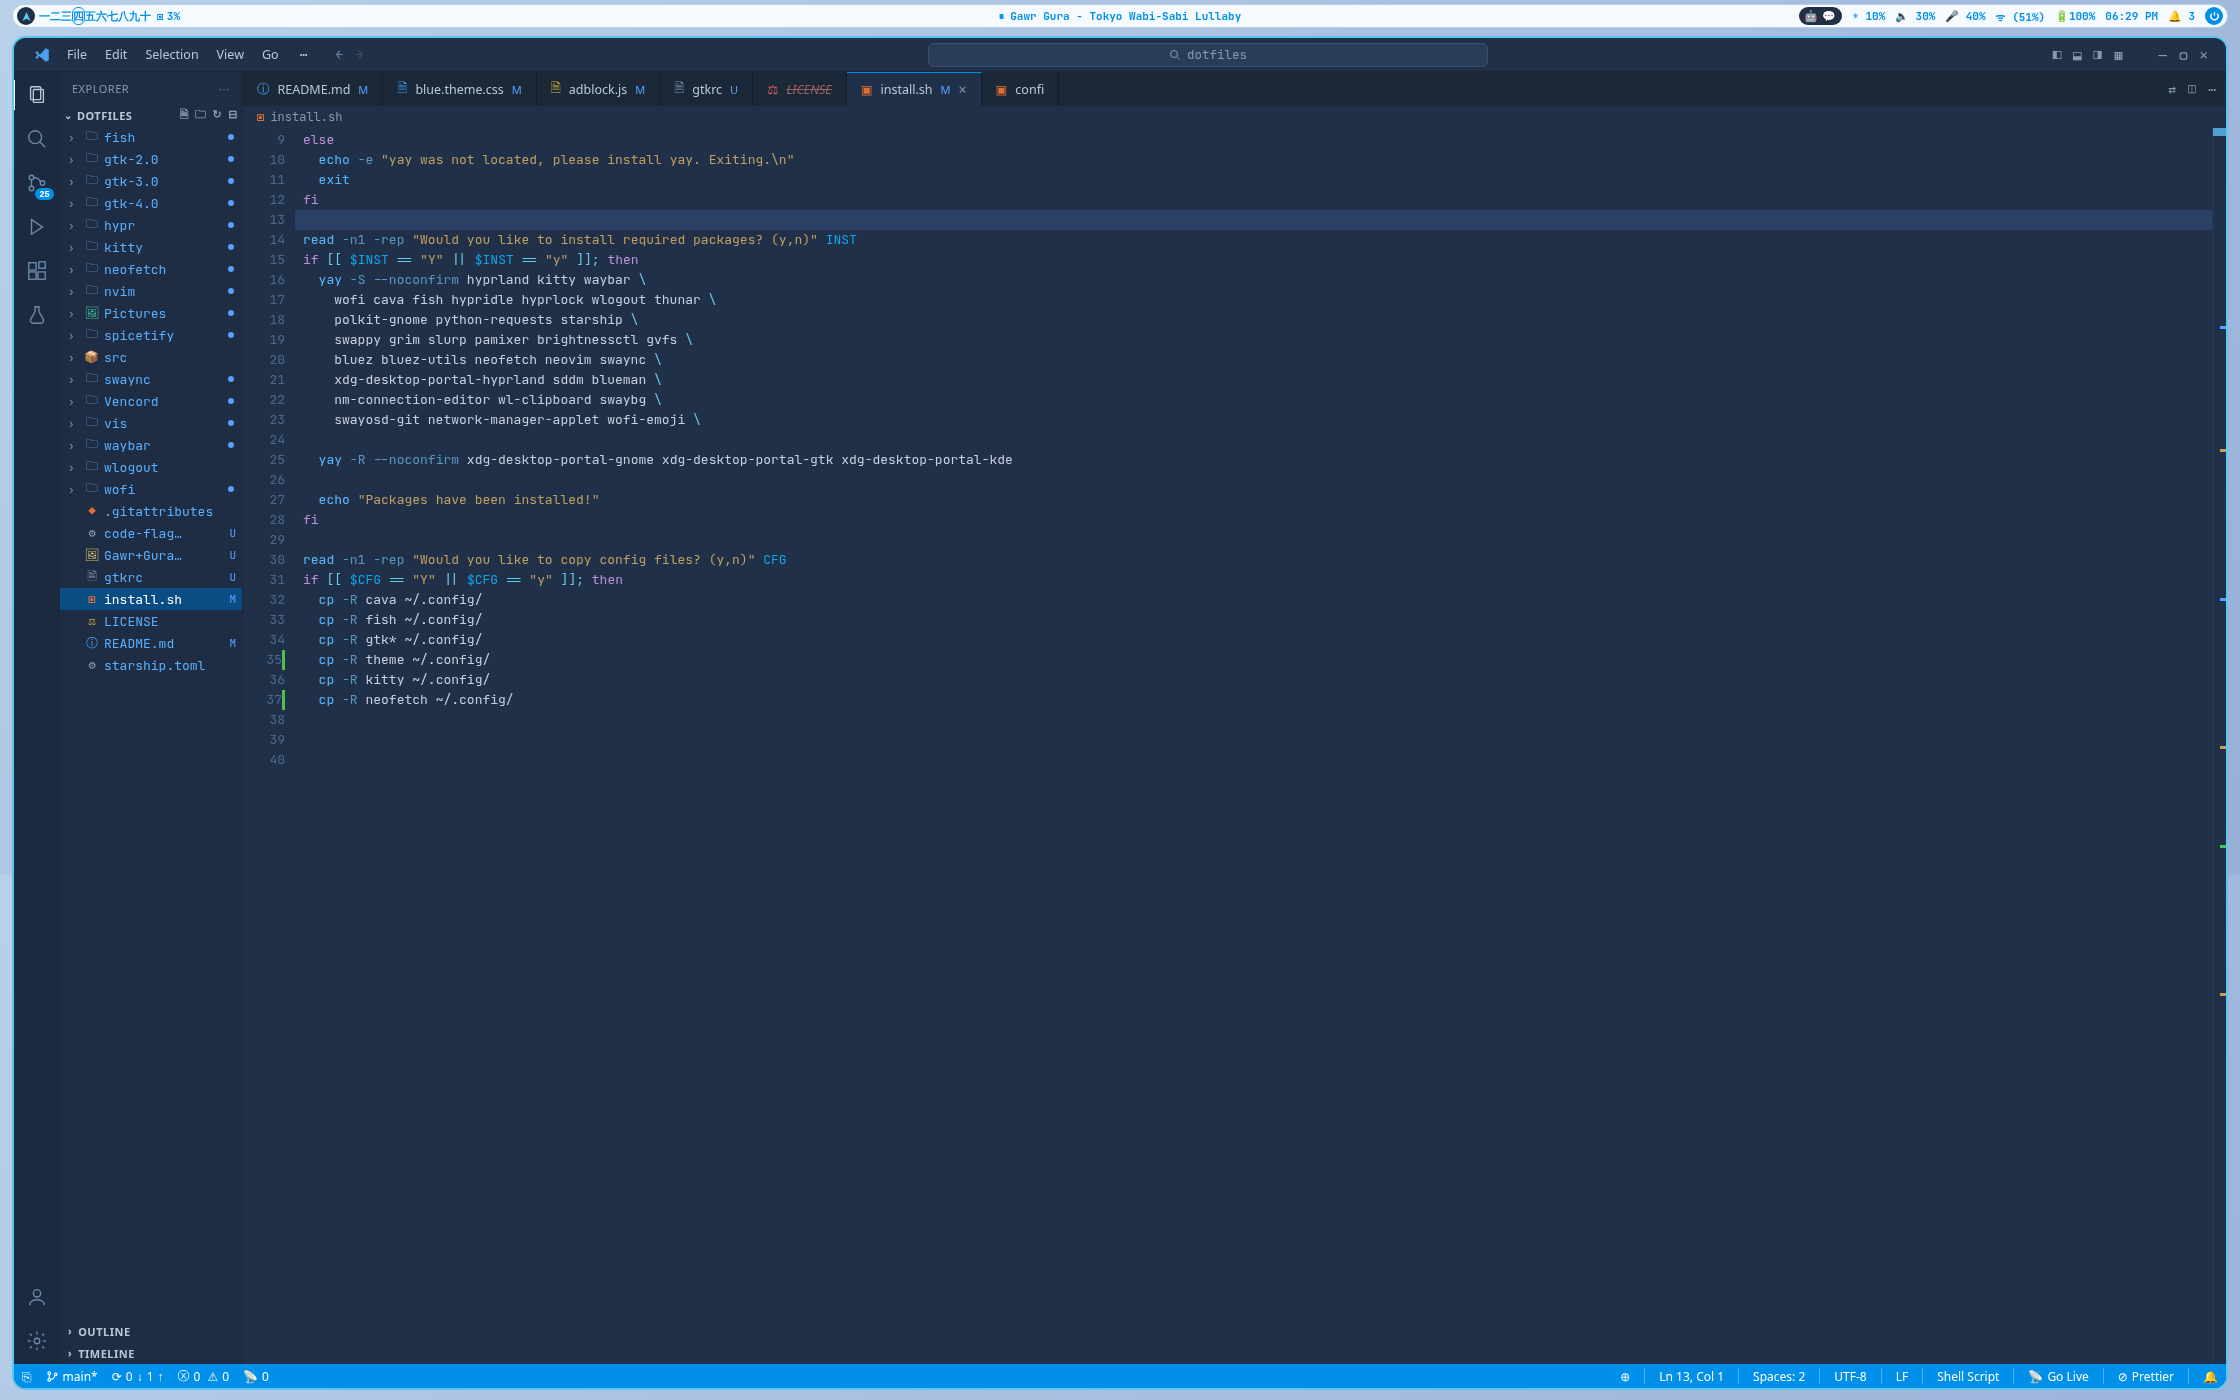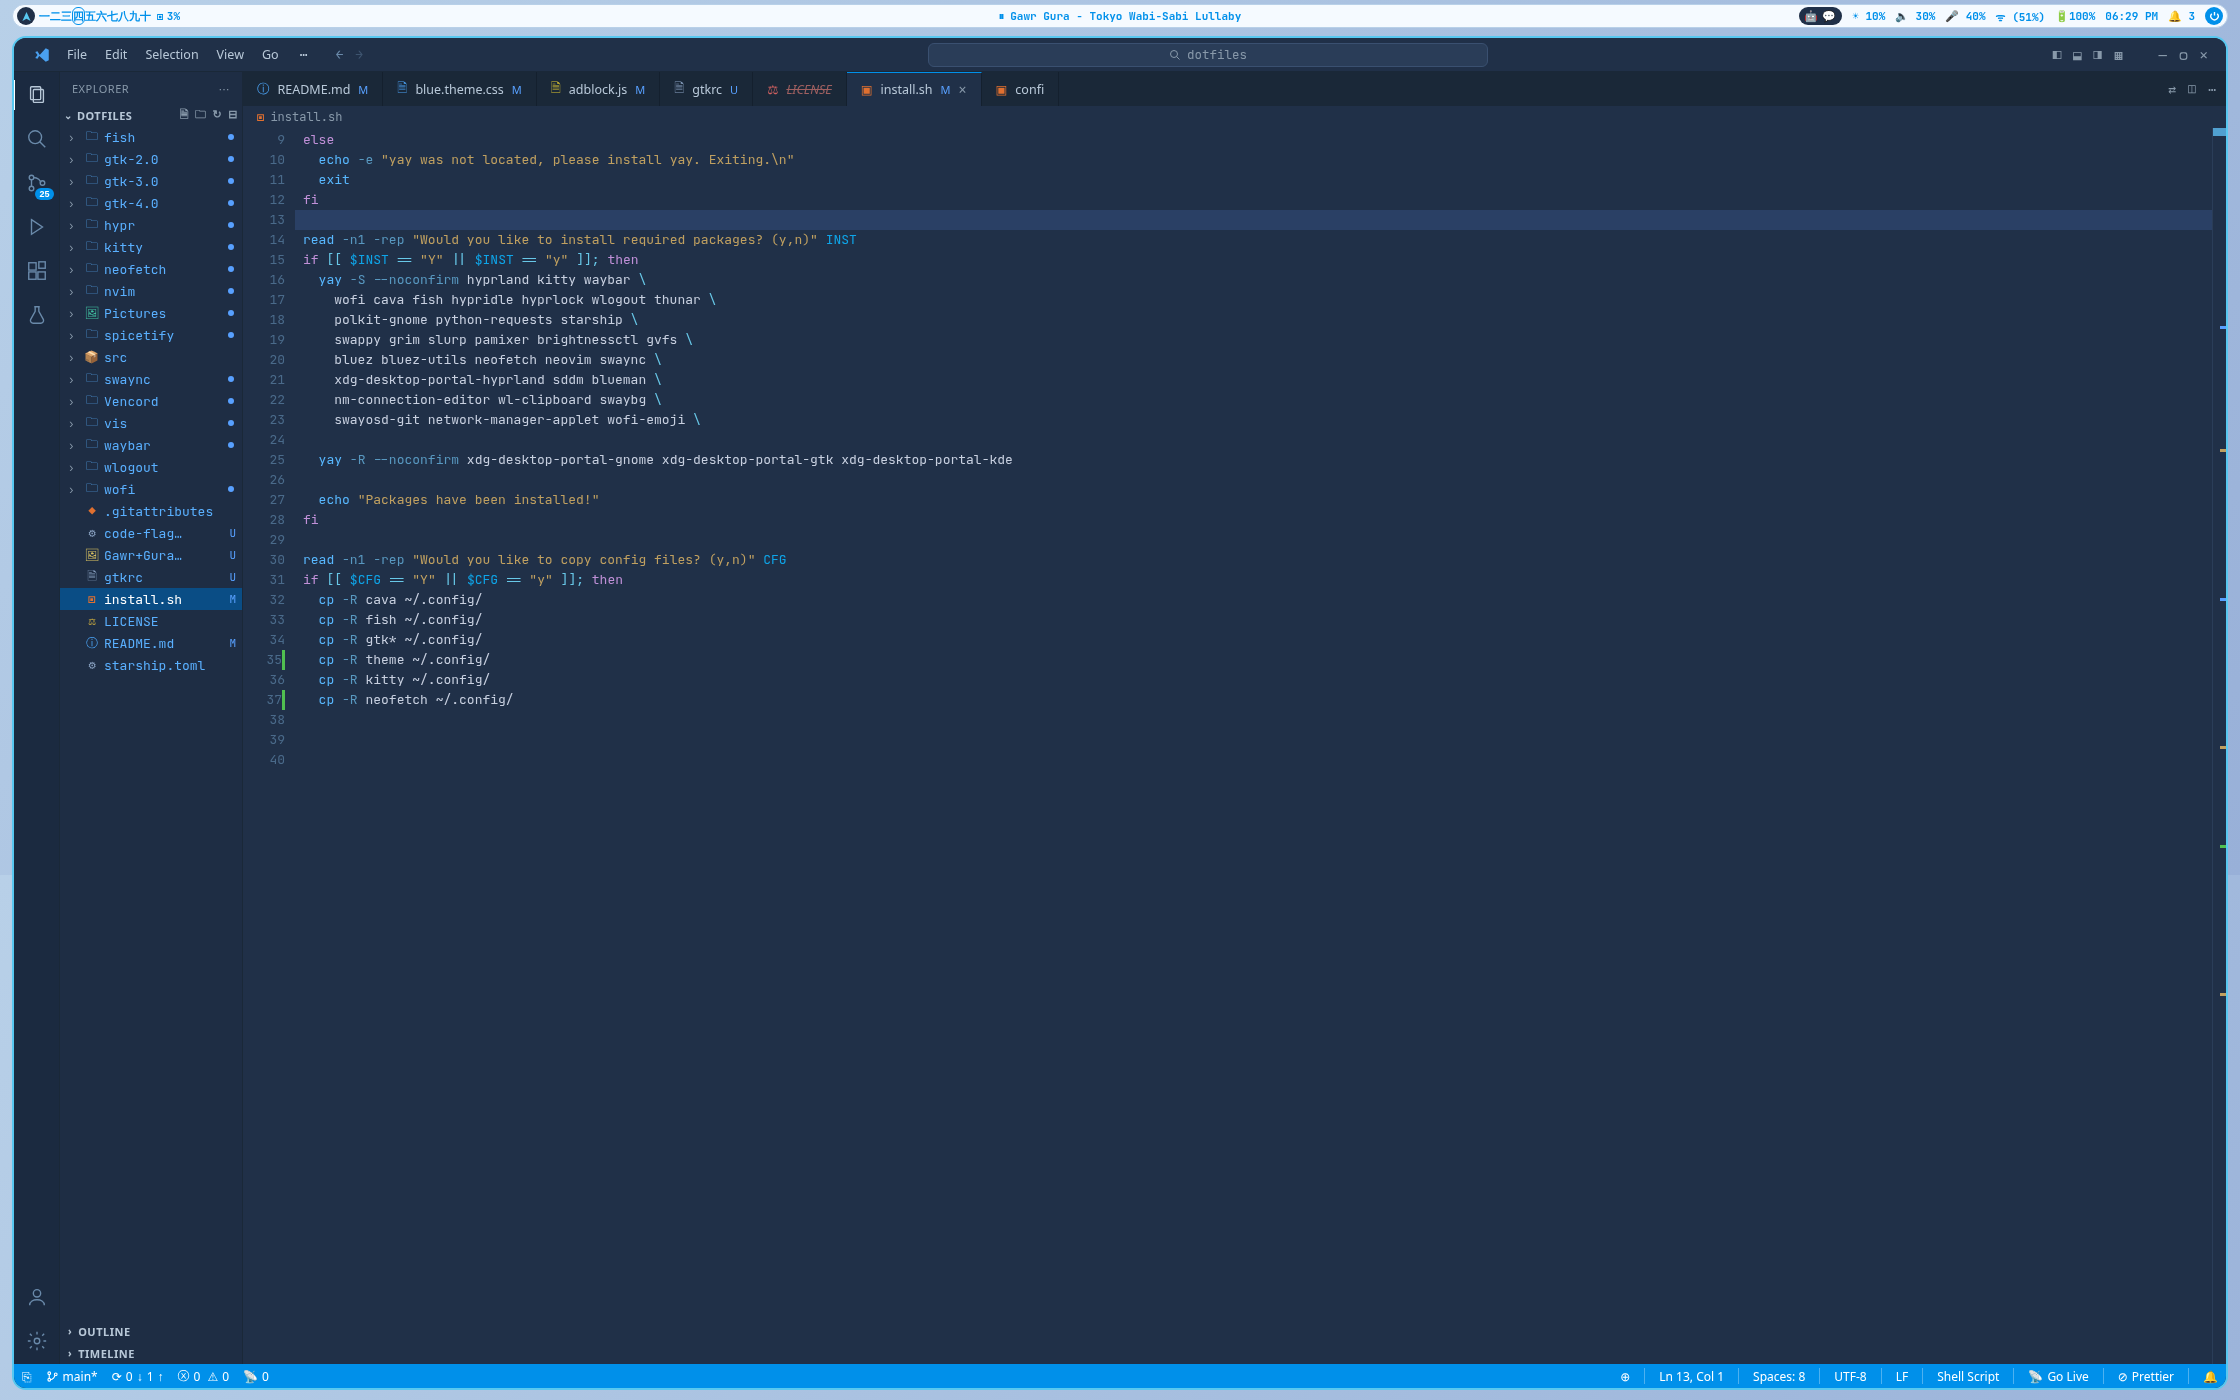--- a/index.html
+++ b/index.html
@@ -655,21 +655,21 @@
       <span>main*</span>
     </span>
     <span class="stat">⟳ <span>0</span>↓ <span>1</span>↑</span>
     <span class="stat">ⓧ <span>0</span>&nbsp;⚠ <span>0</span></span>
     <span class="stat">📡 <span>0</span></span>
     <div class="statusbar-right">
       <span class="stat">⊕</span>
       <span class="sep"></span>
       <span class="stat">Ln 13, Col 1</span>
       <span class="sep"></span>
-      <span class="stat">Spaces: 8</span>
+      <span class="stat">Spaces: 2</span>
       <span class="sep"></span>
       <span class="stat">UTF-8</span>
       <span class="sep"></span>
       <span class="stat">LF</span>
       <span class="sep"></span>
       <span class="stat">Shell Script</span>
       <span class="sep"></span>
       <span class="stat">📡 <span>Go Live</span></span>
       <span class="sep"></span>
       <span class="stat">⊘ <span>Prettier</span></span>

